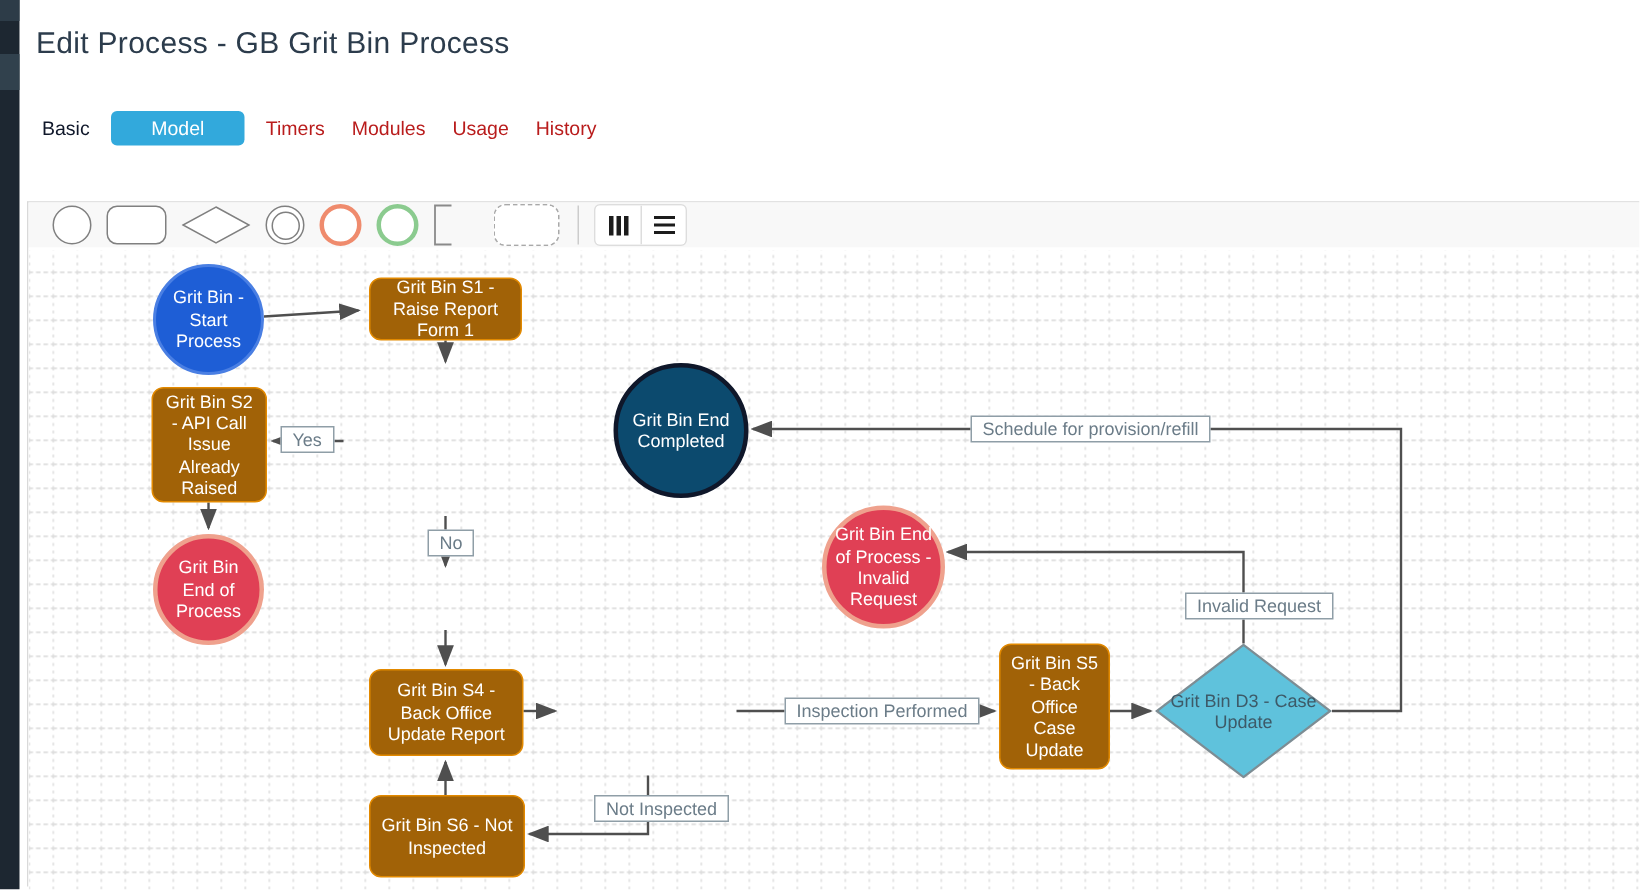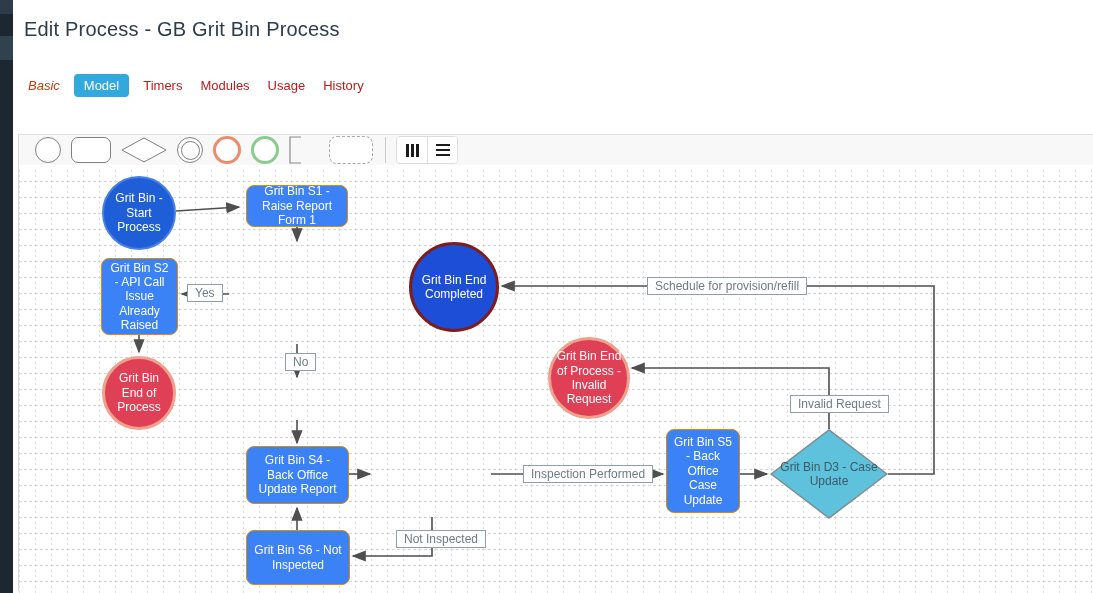--- a/index.html
+++ b/index.html
@@ -9,23 +9,23 @@
 
   
   .side-strip { position:absolute; left:0; top:0; width:13px; height:593px; background:#1d2731; }
   .side-strip .seg1 { position:absolute; left:0; top:0; width:13px; height:14px; background:#2d3c48; }
   .side-strip .seg2 { position:absolute; left:0; top:36px; width:13px; height:24px; background:#31414d; }
 
   .page-title { position:absolute; left:24px; top:18px; font-size:20px; color:#2c3c4c; letter-spacing:.2px;text-align:right; }
 
   .tabs { position:absolute; left:24px; top:74px; display:flex; align-items:center; gap:10px; font-size:13px; }
   .tab { padding:4px 4px; cursor:pointer; white-space:nowrap; }
-  .tab.link { color:#c2410c;font-style:italic; }
+  .tab.link { color:#0f172a; }
   .tab.muted { color:#b91c1c; }
-  .tab.active { background:#32a9dc; color:#fff; border-radius:4px; padding:4px 10px; }
+  .tab.active { background:#32a9dc; color:#fff; border-radius:4px; padding:4px 27px; }
 
   
   .panel { position:absolute; left:18px; top:113px; right:0; bottom:2px;
            border-left:1px solid #d9d9d9; border-top:1px solid #e2e2e2;margin-top:21px; }
   .shape-toolbar { height:30px; background:#f8f8f8; display:flex; align-items:center; padding-left:16px; }
   .shape { display:inline-flex; align-items:center; justify-content:center; margin-right:10px; cursor:pointer; }
   .sh-circle { width:26px; height:26px; border:1px solid #808080; border-radius:50%; background:#fff; }
   .sh-rrect { width:40px; height:26px; border:1px solid #808080; border-radius:7px; background:#fff; }
   .sh-dblcircle { width:26px; height:26px; border:1px solid #808080; border-radius:50%; background:#fff;
                   display:flex; align-items:center; justify-content:center; }
@@ -43,25 +43,25 @@
 
   .canvas { position:relative; height:440px; background:#fff; overflow:hidden; }
   .edges-svg { position:absolute; left:0; top:0; width:100%; height:100%; }
 
   .hscroll-track { height:7px; margin-top:1px; background:#e9eff2; }
   .hscroll-thumb { height:7px; width:100%; background:#c8d8e0; }
 
   
   .node { position:absolute; display:flex; align-items:center; justify-content:center;
           text-align:center; font-size:12px; line-height:1.2; cursor:move; }
-  .task { background:#3b82f6; border:1px solid #e28900; border-radius:8px; color:#fff; padding:8px 5px; }
+  .task { background:#a16207; border:1px solid #e28900; border-radius:8px; color:#fff; padding:8px 5px; }
   .evt  { border-radius:50%; color:#fff; padding:4px; }
   .evt-start { background:#1e5ed6; border:2px solid #4a7fe3; }
   .evt-end   { background:#e04055; border:3px solid #efa18d; }
-  .evt-done  { background:#1d4ed8; border:3px solid #7f1d1d; }
+  .evt-done  { background:#0c4a6e; border:3px solid #0f172a; }
   .gateway { background:transparent; color:#3d5a68; }
   .gateway svg { position:absolute; left:0; top:0; width:100%; height:100%; }
   .glabel { position:relative; z-index:1; }
 
   .edge-label { position:absolute; background:#fff; border:1px solid #8f9ea7; color:#6b7c88;
                 font-size:12px; padding:1px 7px; white-space:nowrap; z-index:2; }
 </style>
 </head>
 <body>
 

